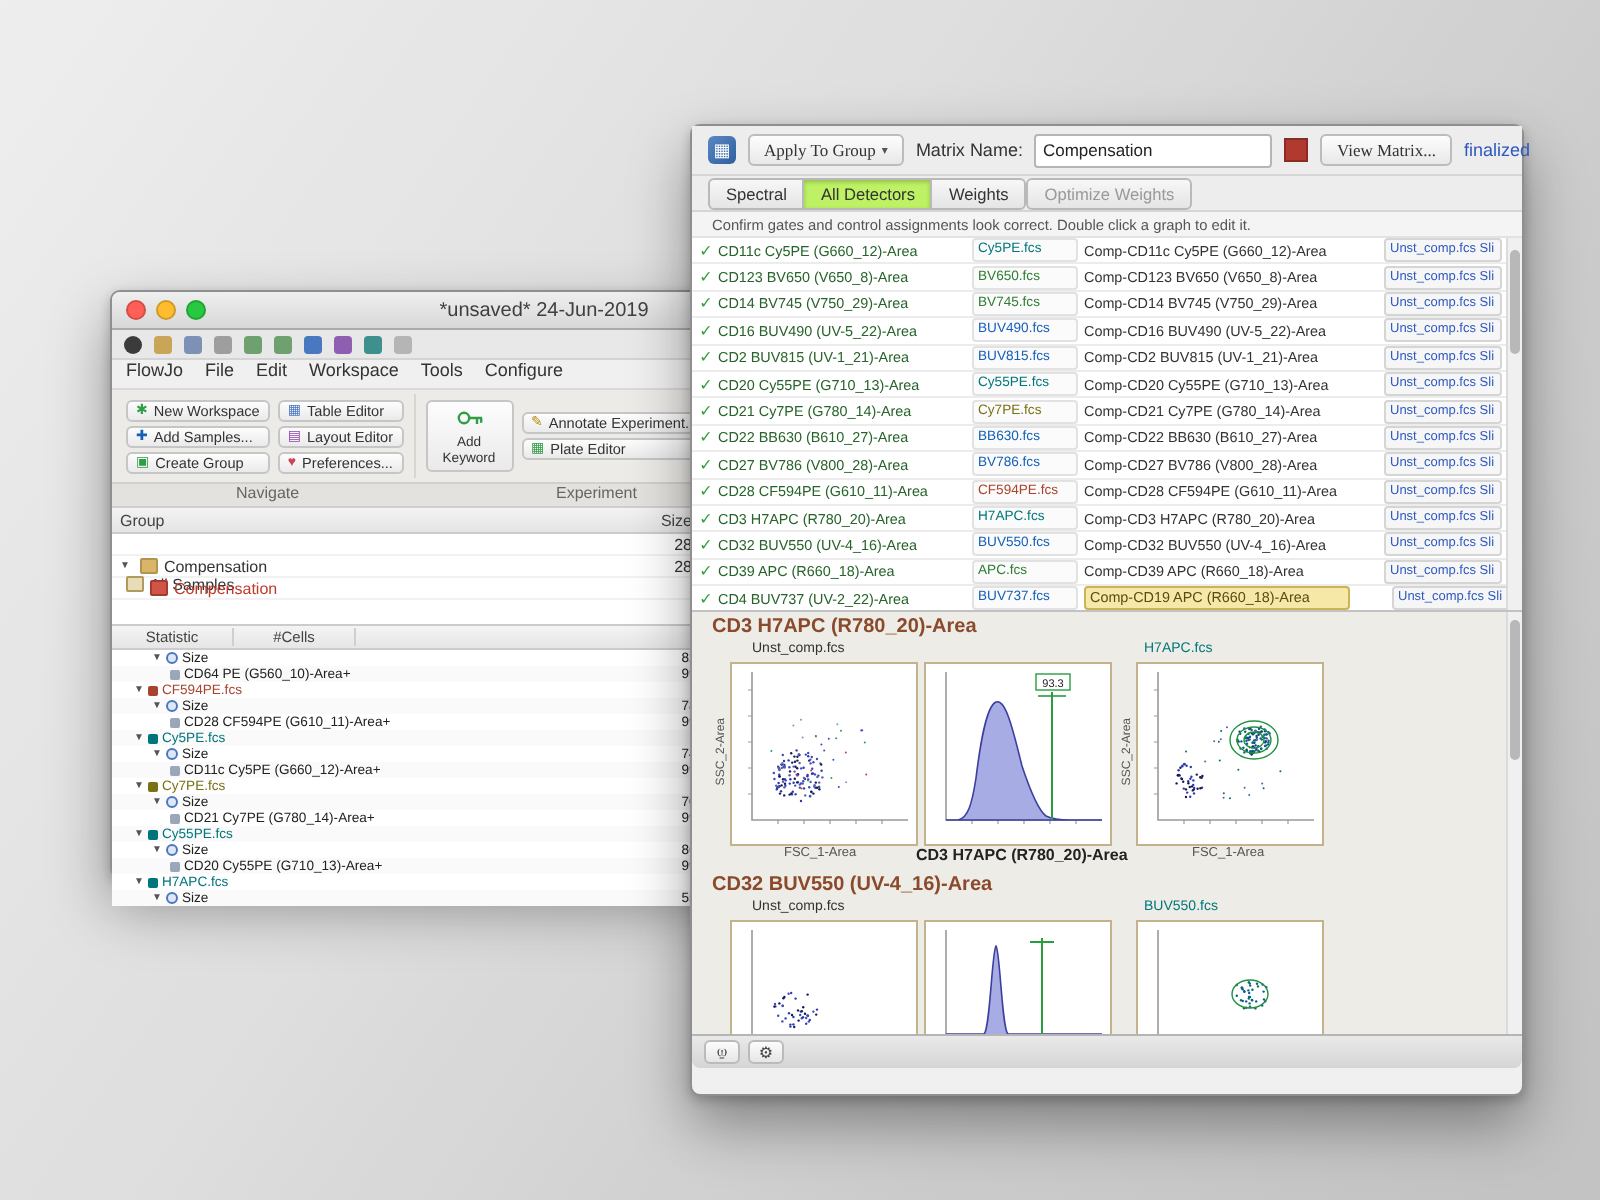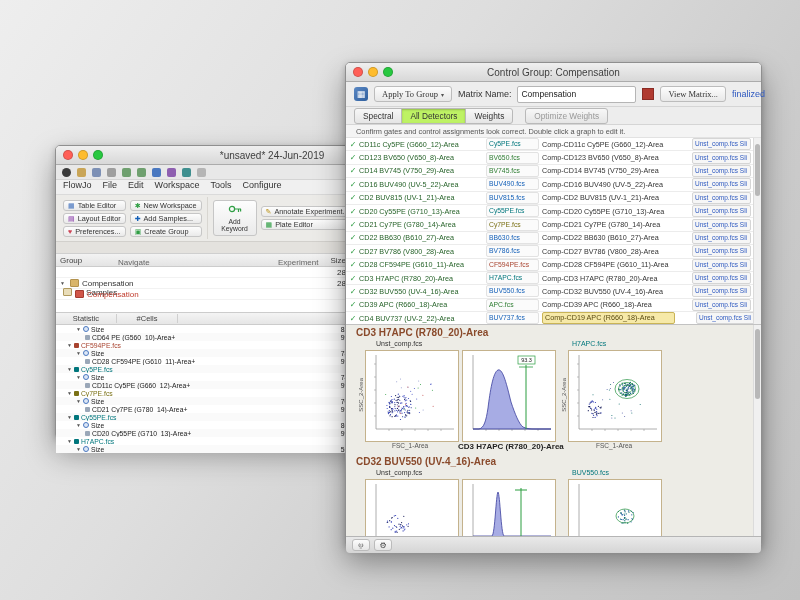--- a/index.html
+++ b/index.html
@@ -23,21 +23,21 @@
   .ribbon{height:42px;display:flex;background:#ecebe8;border-bottom:1px solid #d2d0cc;padding:2px 2px;align-items:center}
   .rgroup{display:flex;gap:4px;padding:0 5px;border-right:1px solid #d8d6d1;align-items:center;height:100%}
   .rcol{display:flex;flex-direction:column;gap:2px}
   .rbtn{display:flex;align-items:center;gap:3px;font-size:7.3px;color:#333;background:linear-gradient(#fdfdfd,#eaeaea);border:1px solid #c6c6c6;border-radius:3px;height:11px;padding:0 4px;white-space:nowrap;font-family:inherit}
   .ri{font-size:7px;line-height:1}
   .rbig{display:flex;flex-direction:column;align-items:center;justify-content:center;gap:1px;font-size:6.8px;color:#333;background:linear-gradient(#fdfdfd,#eaeaea);border:1px solid #c6c6c6;border-radius:3px;width:44px;height:36px;font-family:inherit;text-align:center;line-height:1.1;padding:1px}
   .bigicon{font-size:12px;line-height:1;color:#4a78c0}
   .qmark{width:11px;height:11px;border-radius:50%;background:#d04437;color:#fff;font-size:8px;font-weight:bold;display:flex;align-items:center;justify-content:center}
   .caret{font-size:6px;color:#555}
   .sectlabels{height:11px;background:#e4e2de;border-bottom:1px solid #cfcfcf;position:relative;font-size:8px;color:#666}
-  .sl{position:absolute;top:16px}
+  .sl{position:absolute;top:0}
   .ghead{display:flex;height:12px;background:linear-gradient(#f3f3f3,#e4e4e4);border-bottom:1px solid #cccccc;align-items:center;font-size:8px;color:#444}
   .gc-name{flex:1;padding-left:4px}
   .gc-size{width:45px;text-align:right;padding-right:6px}
   .gc-role{width:130px;padding-left:6px}
   .grow{display:flex;height:10px;align-items:center;background:#fff;border-bottom:1px solid #f2f2f2;font-size:8px;color:#333}
   .gic{width:7px;height:6px;margin:0 3px 0 3px;display:inline-block;flex:0 0 auto}
   .gic-all-samples{border:1px solid #b09a5e;background:#e9ddb9;border-radius:1px}
   .gic-folder{background:#d9b56a;border:1px solid #b3934f;border-radius:1px}
   .gic-matrix{background:#d05548;border:1px solid #a53a30;border-radius:1px}
   .wsgap{height:12px;background:#ffffff}
@@ -63,21 +63,21 @@
   .btn{background:linear-gradient(#fdfdfd,#e8e8e8);border:1px solid #bcbcbc;border-radius:3px;font-size:8.5px;height:16px;padding:0 7px;display:flex;align-items:center;gap:3px;color:#333;font-family:Liberation Serif, serif;white-space:nowrap}
   .mn-label{white-space:nowrap}
   .mn-input{width:112px;height:15px;border:1px solid #b5b5b5;border-radius:2px;font-size:8.5px;padding:0 3px;font-family:inherit;color:#222;background:#fff}
   .swatch{width:10px;height:10px;border:1px solid #8a2b24;flex:0 0 auto}
   .finalized{margin-left:auto;color:#2e59c0;font-size:9px}
   .cg-tabs{height:17px;display:flex;align-items:center;padding:0 8px;background:#ededed;border-bottom:1px solid #d5d5d5}
   .tab{font-size:8.3px;color:#333;border:1px solid #b9b9b9;background:linear-gradient(#f7f7f7,#e5e5e5);height:14px;display:flex;align-items:center;padding:0 8px;margin-left:-1px;white-space:nowrap}
   .tab.first{border-radius:3px 0 0 3px;margin-left:0}
   .tab.last{border-radius:0 3px 3px 0}
   .tab.active{background:#bef264;box-shadow:inset 0 1px 2px rgba(0,0,0,.22)}
-  .tab.solo{border-radius:3px;margin-left:12px}
+  .tab.solo{border-radius:3px;margin-left:0}
   .tab.dim{color:#999}
   .cg-hint{height:12px;font-size:7.4px;color:#555;padding:0 10px;display:flex;align-items:center;background:#f4f4f4;border-bottom:1px solid #e2e2e2;white-space:nowrap;overflow:hidden}
   .dlist{height:186px;background:#fff;position:relative;overflow:hidden}
   .drow{display:flex;align-items:center;height:12.4px;border-bottom:1px solid #ececec;font-size:7.2px;padding-left:1px}
   .dcheck{width:12px;color:#2f9e44;font-size:8px;text-align:center;flex:0 0 auto}
   .dname{width:127px;color:#27632a;white-space:nowrap;overflow:hidden;flex:0 0 auto}
   .dfile{width:47px;white-space:nowrap;overflow:hidden;border:1px solid #e2e2e2;background:#fbfbfb;border-radius:2px;height:10px;line-height:10px;padding:0 2px;margin-right:3px;font-size:6.8px;flex:0 0 auto}
   .dcomp{width:129px;color:#333;white-space:nowrap;overflow:hidden;flex:0 0 auto;margin-right:21px}
   .dcomp.hl{background:#f6e9a8;border:1px solid #c9b458;color:#5a4b12;border-radius:2px;height:10px;line-height:10px;padding:0 2px;width:127px}
   .dunst{width:53px;color:#2e59c0;border:1px solid #d5d5d5;background:#f6f6f6;border-radius:2px;height:10px;line-height:10px;padding:0 2px;margin-right:3px;white-space:nowrap;overflow:hidden;font-size:6.5px;flex:0 0 auto}
@@ -142,44 +142,44 @@
       <div class="menuright">
         <span style="color:#cc4455">♥</span>
         <span style="color:#c0392b">⚑</span>
       </div>
     </div>
 
     <div class="ribbon">
       <div class="rgroup">
         <div class="rcol">
           <button class="rbtn">
+              <span class="ri" style="color:#2f9e44">✱</span>
+              <span>New Workspace</span>
+            </button>
+          <button class="rbtn">
+              <span class="ri" style="color:#1460b8">✚</span>
+              <span>Add Samples...</span>
+            </button>
+          <button class="rbtn">
+              <span class="ri" style="color:#2f9e44">▣</span>
+              <span>Create Group</span>
+            </button>
+        </div>
+        <div class="rcol">
+          <button class="rbtn">
               <span class="ri" style="color:#4a78c0">▦</span>
               <span>Table Editor</span>
             </button>
           <button class="rbtn">
               <span class="ri" style="color:#8e44ad">▤</span>
               <span>Layout Editor</span>
             </button>
           <button class="rbtn">
               <span class="ri" style="color:#cc4455">♥</span>
               <span>Preferences...</span>
-            </button>
-        </div>
-        <div class="rcol">
-          <button class="rbtn">
-              <span class="ri" style="color:#2f9e44">✱</span>
-              <span>New Workspace</span>
-            </button>
-          <button class="rbtn">
-              <span class="ri" style="color:#1460b8">✚</span>
-              <span>Add Samples...</span>
-            </button>
-          <button class="rbtn">
-              <span class="ri" style="color:#2f9e44">▣</span>
-              <span>Create Group</span>
             </button>
         </div>
       </div>
       <div class="rgroup">
         <button class="rbig">
           <span>
             <svg width="14" height="12" viewBox="0 0 14 12">
                 <circle cx="4" cy="6" r="2.6" fill="none" stroke="#2f9e44" stroke-width="1.2"></circle>
                 <path d="M6.6,6 H13 M10.5,6 V9 M12.6,6 V8.4" stroke="#2f9e44" stroke-width="1.2" fill="none"></path>
               </svg>
@@ -411,28 +411,20 @@
             </div>
             <div class="sstat">55.0</div>
             <div class="scells">20239</div>
             <div class="spad"></div>
           </div>
         </div>
     </div>
   </section>
 
   <section class="window cg">
-    <div class="titlebar">
-      <div class="lights">
-        <span class="light l-red"></span>
-        <span class="light l-yel"></span>
-        <span class="light l-grn"></span>
-      </div>
-      <div class="title">Control Group: Compensation</div>
-    </div>
 
     <div class="cg-header">
       <span class="appicon">▦</span>
       <button class="btn">
           <span>Apply To Group</span>
           <span class="caret">▾</span>
         </button>
       <span class="mn-label">Matrix Name:</span>
       <input class="mn-input" value="Compensation" style="">
       <span class="swatch" style="background: rgb(176, 58, 48);"></span>

